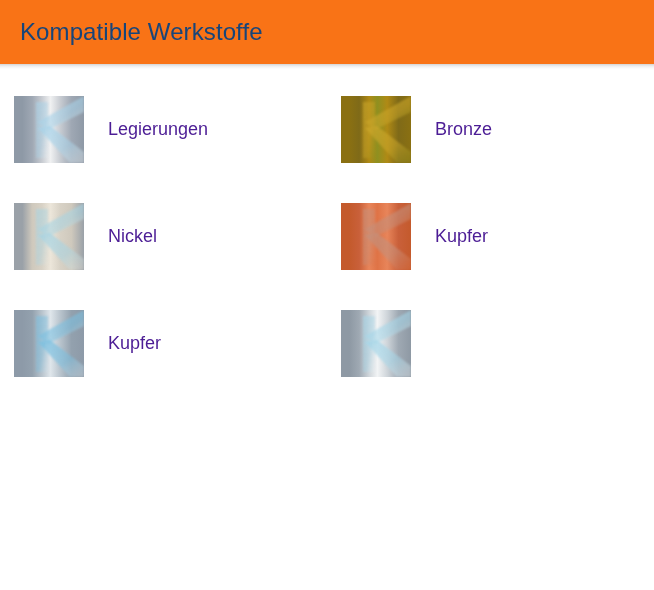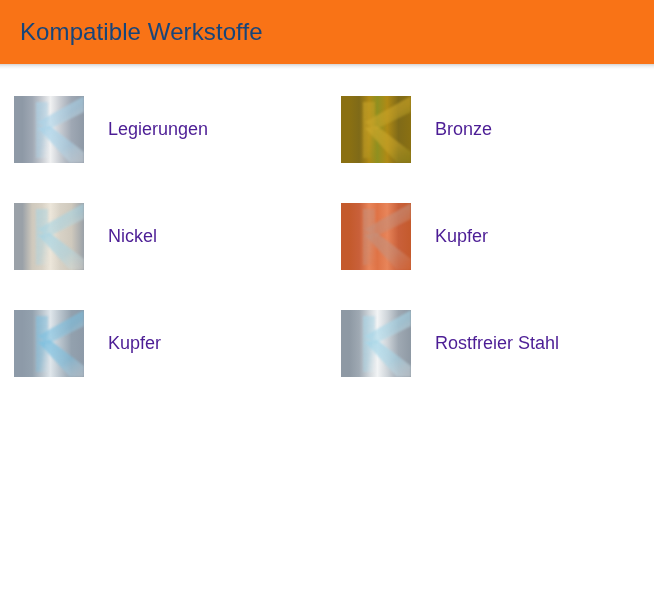--- a/index.html
+++ b/index.html
@@ -197,15 +197,14 @@
                 <stop offset="60%" stop-color="#a6d6e8" stop-opacity="0.55"></stop>
                 <stop offset="100%" stop-color="#f2f4f5" stop-opacity="0.35"></stop>
               </linearGradient>
             </defs>
             <polygon points="70,0 70,16 34,34 24,26" fill="url(#kg8)"></polygon>
             <polygon points="24,32 36,30 70,56 70,67 56,67" fill="url(#kg8)"></polygon>
             <polygon points="22,6 34,6 34,62 22,62" fill="url(#kg8)" opacity="0.75"></polygon>
             <rect x="0" y="0" width="70" height="67" fill="none"></rect>
           </svg></div>
       </div>
-      <div class="material-label">Rostfreier Stahl</div>
     </div>
   </div>
 
 </body></html>

